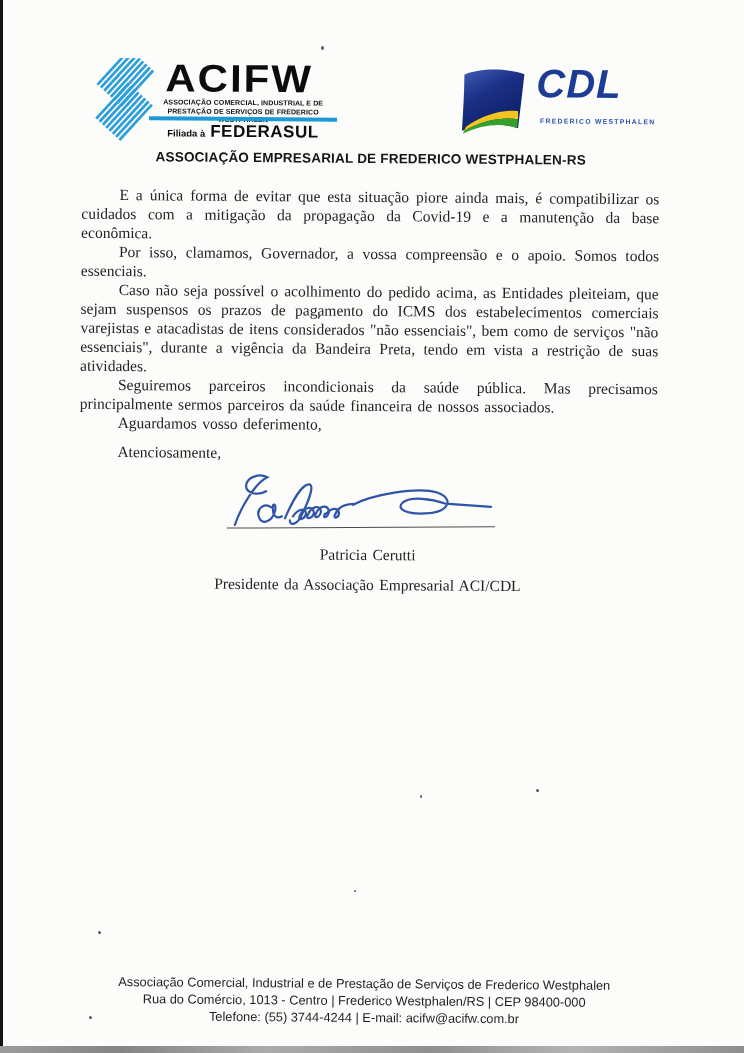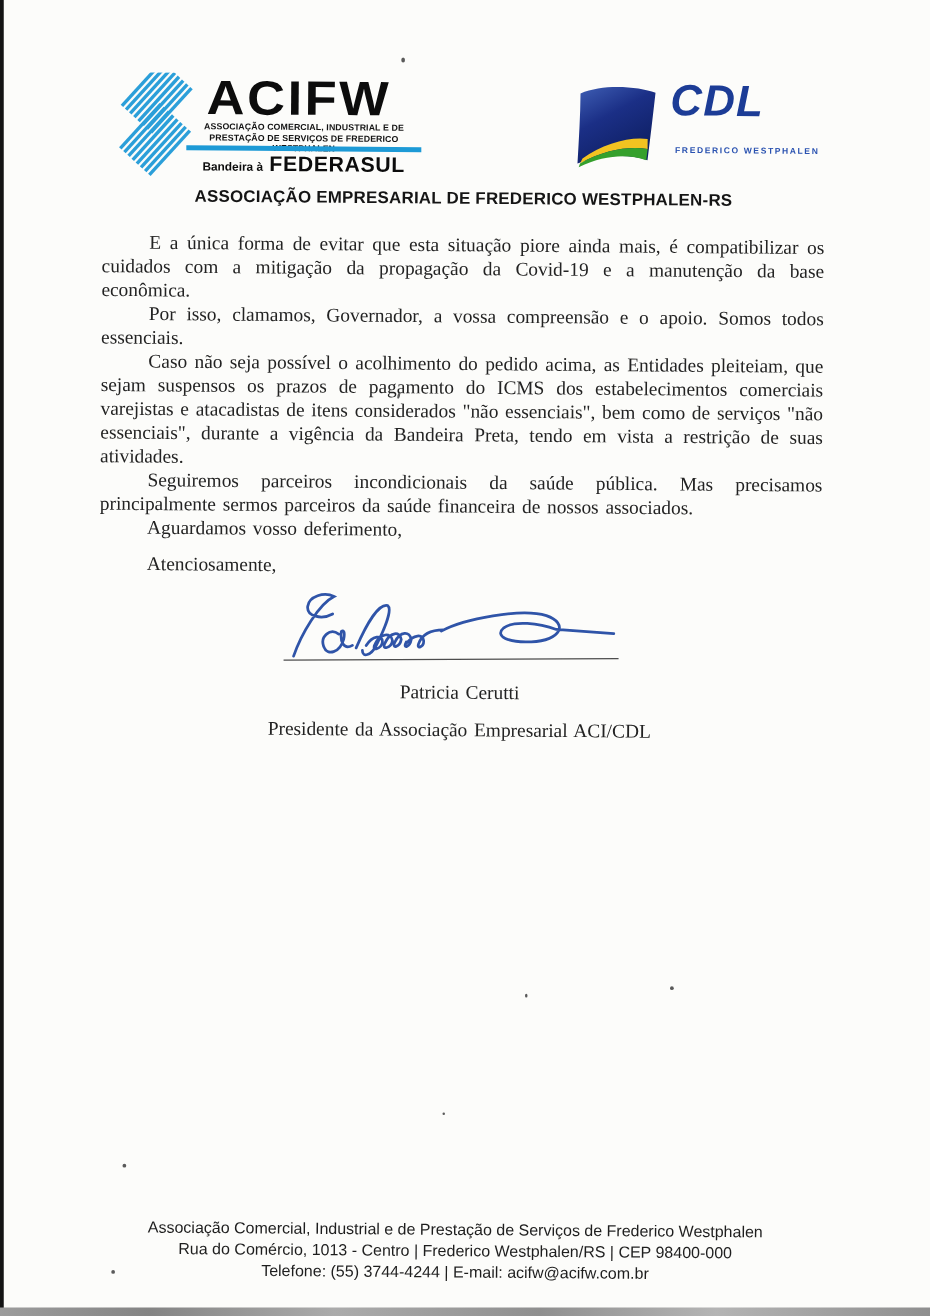--- a/index.html
+++ b/index.html
@@ -19,21 +19,21 @@
              color:#121212;line-height:8.6px;letter-spacing:.1px;}
   .acifw-bar{position:absolute;left:60px;top:60px;width:188px;height:3.5px;background:#1d9ad6;}
   .acifw-affil{position:absolute;left:56px;top:65px;width:196px;text-align:center;
                font-family:"Liberation Sans",sans-serif;color:#0c0c0c;white-space:nowrap;}
   .acifw-affil .filiada{font-size:9.5px;font-weight:bold;margin-right:5px;}
   .acifw-affil .federasul{font-size:17px;font-weight:bold;letter-spacing:.5px;margin-top:20px;}
 
   .cdl{position:absolute;left:453px;top:64px;width:220px;height:80px;}
   .cdl-flag{position:absolute;left:0;top:2px;}
   .cdl-word{position:absolute;left:84px;top:-4px;font-family:"Liberation Sans",sans-serif;
-            font-weight:bold;font-style:italic;font-size:35px;color:#1c3c96;
+            font-weight:bold;font-style:italic;font-size:40px;color:#1c3c96;
             letter-spacing:1px;}
   .cdl-sub{position:absolute;left:88px;top:52px;font-family:"Liberation Sans",sans-serif;
            font-size:6.8px;font-weight:bold;letter-spacing:1.3px;color:#2a52b0;white-space:nowrap;}
 
   
   .title{position:absolute;left:0;top:151px;width:744px;text-align:center;
          font-family:"Liberation Sans",sans-serif;font-weight:bold;font-size:13.5px;
          color:#151515;letter-spacing:.2px;}
   .letter{position:absolute;left:83px;top:187px;width:578px;font-size:15.5px;
           line-height:19px;color:#232323;text-align:justify;word-spacing:1.5px;}
@@ -85,21 +85,21 @@
           <line x1="4" y1="59.5" x2="52" y2="59.5"></line>
         </g>
       </svg>
       <div class="acifw-word">ACIFW</div>
       <div class="acifw-sub">
         <span>ASSOCIAÇÃO COMERCIAL, INDUSTRIAL E DE</span><br>
         <span>PRESTAÇÃO DE SERVIÇOS DE </span><span style="font-weight:bold">FREDERICO WESTPHALEN</span>
       </div>
       <div class="acifw-bar"></div>
       <div class="acifw-affil">
-        <span class="filiada">Bandeira à</span><span class="federasul">FEDERASUL</span>
+        <span class="filiada">Filiada à</span><span class="federasul">FEDERASUL</span>
       </div>
     </div>
 
     <div class="cdl">
       <svg class="cdl-flag" width="80" height="70" viewBox="0 0 80 70">
         <defs>
           <linearGradient id="cdlg" x1="0" y1="0" x2="0.55" y2="1">
             <stop offset="0" stop-color="#3f5fb5"></stop>
             <stop offset="0.45" stop-color="#1b2f86"></stop>
             <stop offset="1" stop-color="#0e1f63"></stop>

